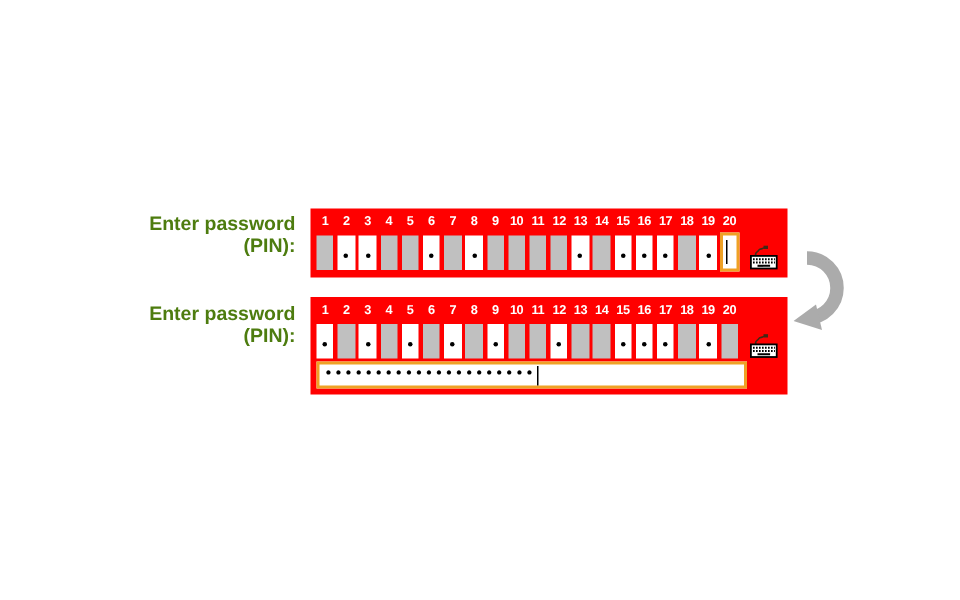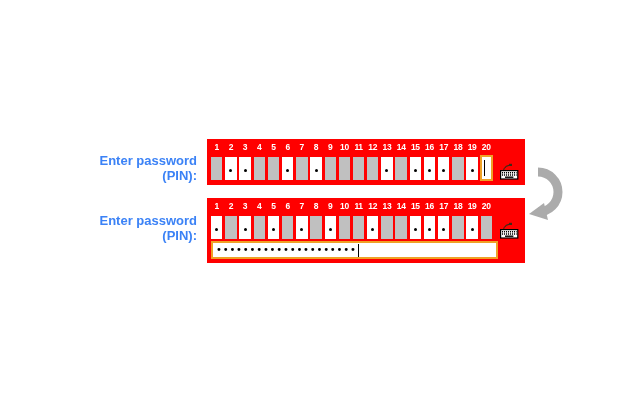--- a/index.html
+++ b/index.html
@@ -5,21 +5,21 @@
   html,body { margin:0; padding:0; }
   body {
     width:640px; height:400px; background:#ffffff; overflow:hidden;
     font-family:"Liberation Sans", sans-serif; position:relative;
   }
   .stage { position:absolute; inset:0; }
 
   
   .label {
     position:absolute; left:40px; width:157px; text-align:right;
-    font-size:13px; line-height:15px; font-weight:bold; color:#3b82f6;margin-top:12px;
+    font-size:13px; line-height:15px; font-weight:bold; color:#4d7c0f;
   }
   #label1 { top:141px; }
   #label2 { top:201px; }
 
   
   .panel {
     position:absolute; left:207px; width:318px; background:#ff0000;
     box-sizing:border-box; padding:4px 0 0 4px;
   }
   #panel1 { top:139px; height:46px; }

